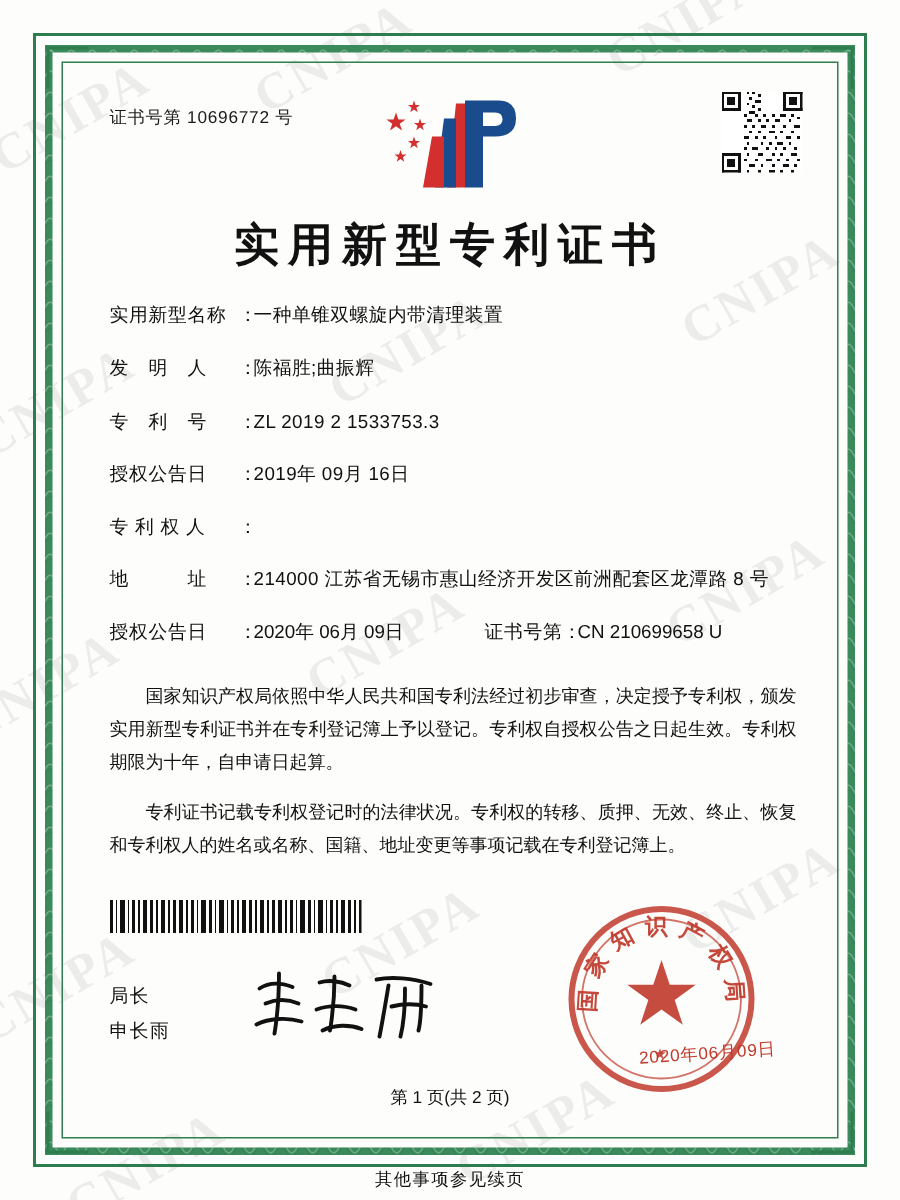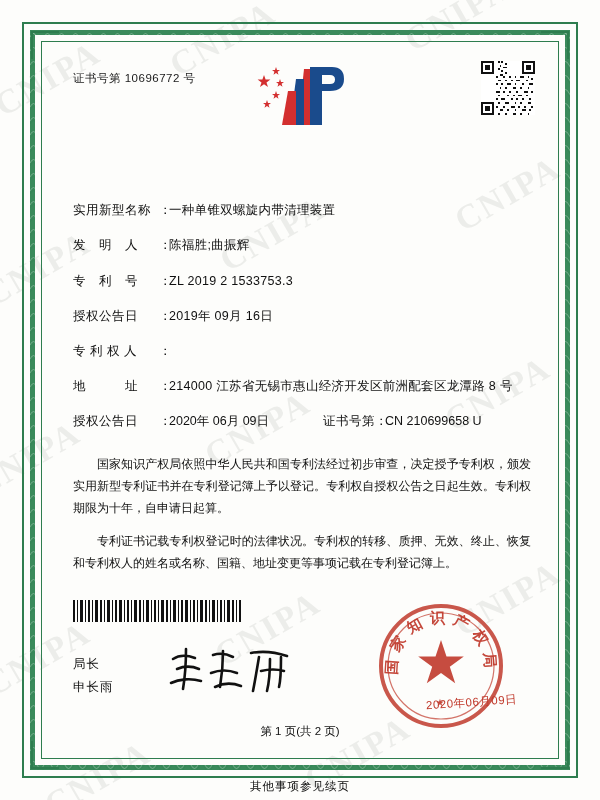--- a/index.html
+++ b/index.html
@@ -415,20 +415,21 @@
       <path d="M36 30 L44 30 L44 64 L30 64 Z" fill="#d32f2f"></path>
       <g fill="#d32f2f">
         <polygon points="12,14 13.6,18.6 18.4,18.6 14.5,21.5 16,26 12,23.2 8,26 9.5,21.5 5.6,18.6 10.4,18.6"></polygon>
         <polygon points="24,6 25,9 28,9 25.6,10.8 26.5,13.8 24,12 21.5,13.8 22.4,10.8 20,9 23,9"></polygon>
         <polygon points="28,18 29,21 32,21 29.6,22.8 30.5,25.8 28,24 25.5,25.8 26.4,22.8 24,21 27,21"></polygon>
         <polygon points="24,30 25,33 28,33 25.6,34.8 26.5,37.8 24,36 21.5,37.8 22.4,34.8 20,33 23,33"></polygon>
         <polygon points="15,39 16,42 19,42 16.6,43.8 17.5,46.8 15,45 12.5,46.8 13.4,43.8 11,42 14,42"></polygon>
       </g>
     </svg>
 
+    <div class="title">实用新型专利证书</div>
 
     <div class="fields">
       <div class="field">
         <span class="lbl">实用新型名称</span>
         <span class="sep">：</span>
         <span class="val">一种单锥双螺旋内带清理装置</span>
       </div>
       <div class="field">
         <span class="lbl">发　明　人</span>
         <span class="sep">：</span>

